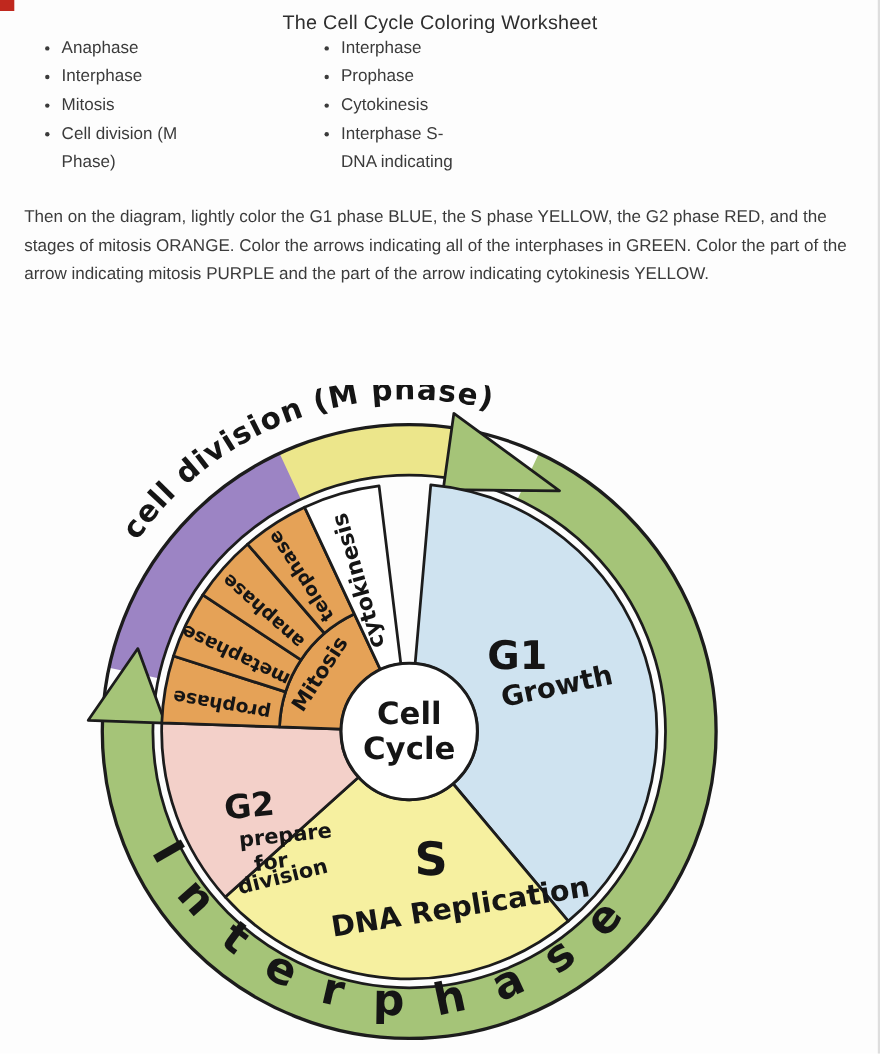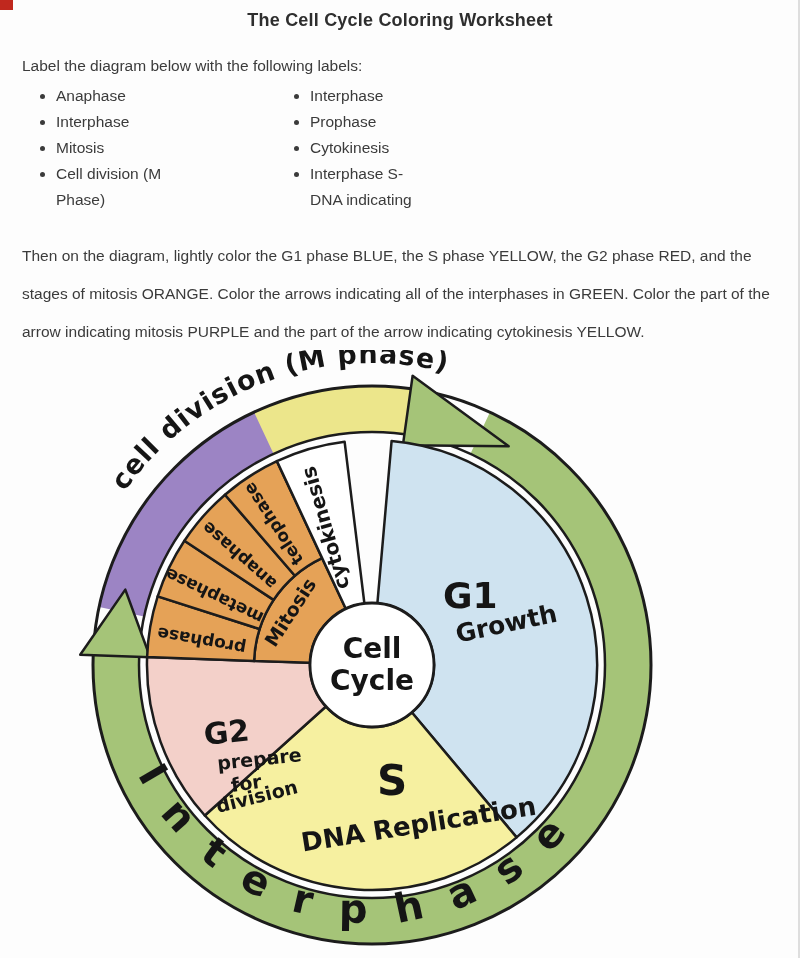--- a/index.html
+++ b/index.html
@@ -3,38 +3,37 @@
 <meta charset="utf-8">
 <style>
   html,body { margin:0; padding:0; background:#ffffff; }
   .page {
     position:relative; width:800px; height:958px; overflow:hidden;
     background:#fdfdfd; color:#3b3b3b;
     font-family:"Liberation Sans", sans-serif;
     box-shadow: inset -2px 0 0 #dedede;
   }
   .corner-mark { position:absolute; top:0; left:0; width:13px; height:10px; background:#c0281e; }
-  .title { margin:0; padding-top:10px; text-align:center; font-size:18px; font-weight:700; color:#2e2e2e; letter-spacing:.2px; }
+  .title { margin:0; padding-top:10px; text-align:center; font-size:18px; font-weight:400; color:#2e2e2e; letter-spacing:.2px; }
   .instr { margin:26px 0 8px 22px; font-size:15.5px; }
   .cols { display:flex; margin-left:36px; }
   .col { list-style:disc; margin:0; padding-left:20px; width:234px; box-sizing:content-box; }
   .col li { font-size:15.5px; line-height:26px; white-space:pre-line; color:#3b3b3b; }
-  .para { margin:24px 22px 0 22px; width:756px; font-size:15.5px; line-height:38px; }
+  .para { margin:24px 22px 0 22px; width:756px; font-size:15.5px; line-height:26px; }
   svg.diagram { position:absolute; top:350px; left:0; font-family:"DejaVu Sans", sans-serif; }
   svg.diagram text, svg.diagram textPath { fill:#151515; }
 </style>
 </head>
 <body>
 
 <div class="page">
   <div class="corner-mark"></div>
 
   <h1 class="title">The Cell Cycle Coloring Worksheet</h1>
 
-  <p class="instr">Label the diagram below with the following labels:</p>
 
   <div class="cols">
     <ul class="col">
       <li>Anaphase</li>
       <li>Interphase</li>
       <li>Mitosis</li>
       <li>Cell division (M
 Phase)</li>
     </ul>
     <ul class="col">

